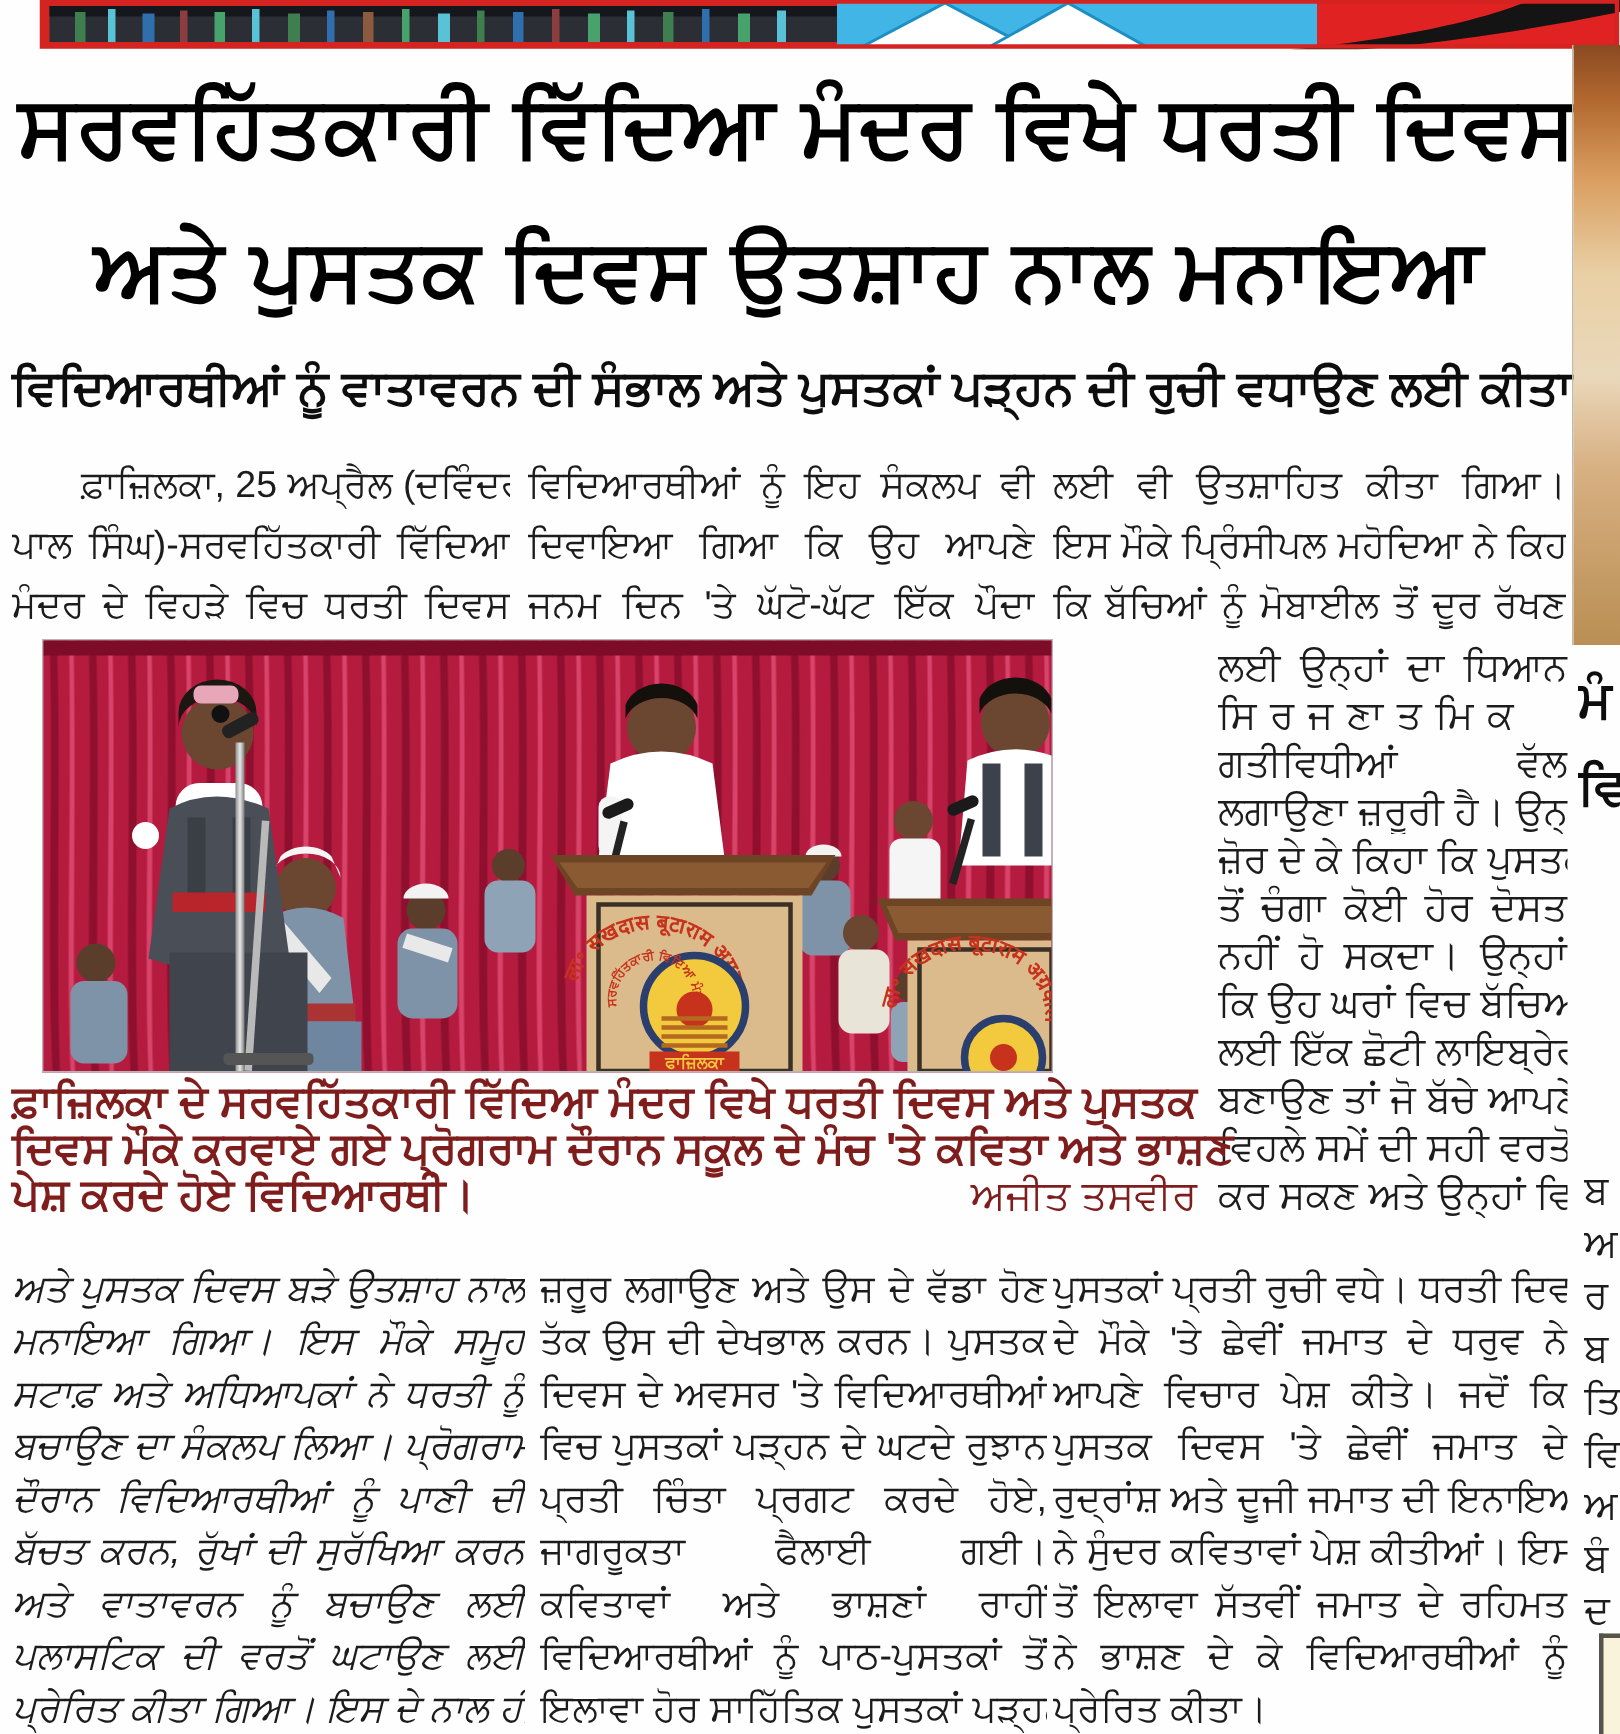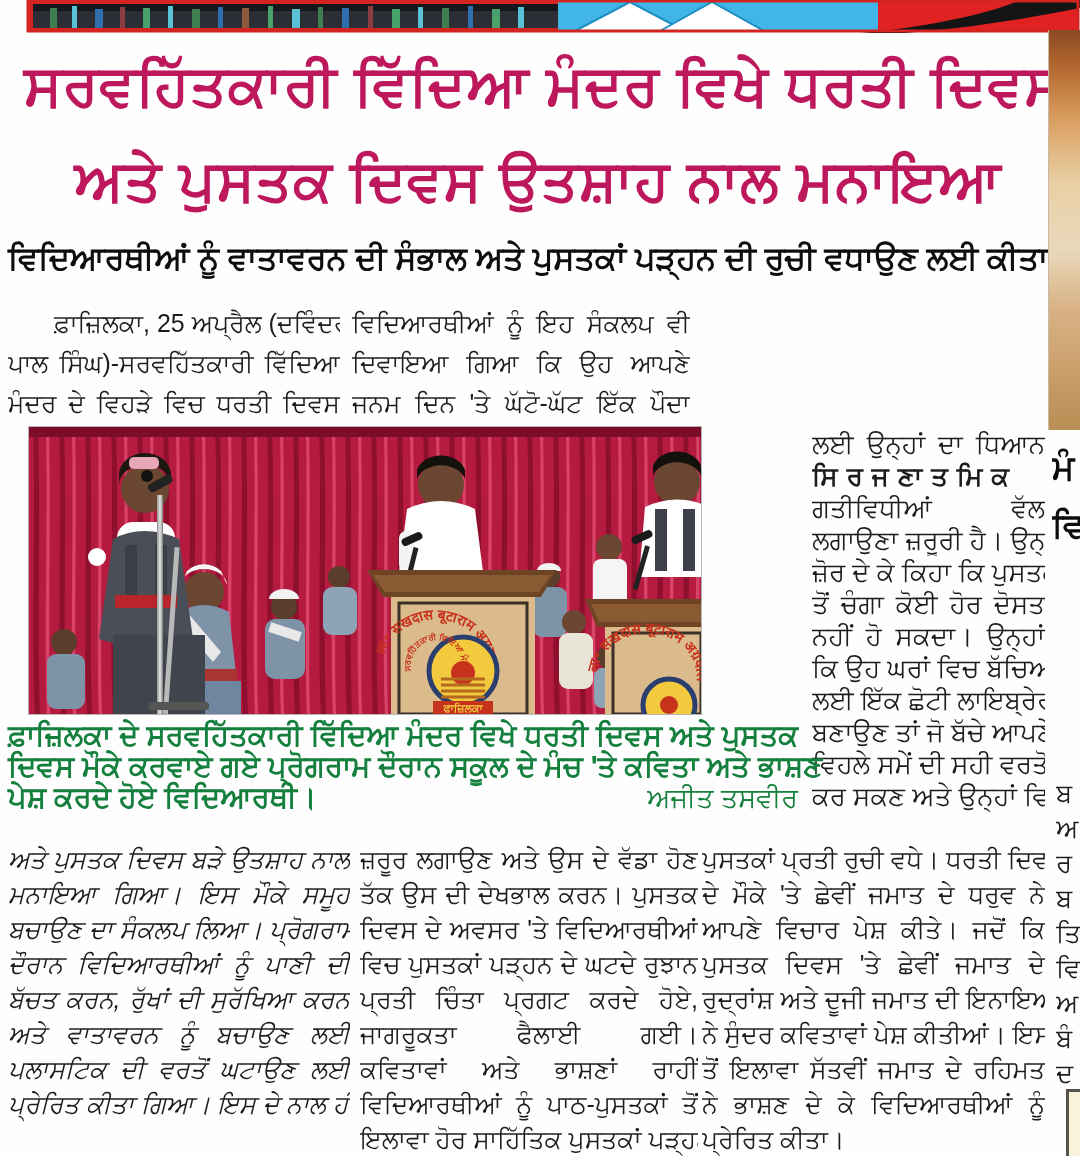--- a/index.html
+++ b/index.html
@@ -4,21 +4,21 @@
 <style>
   html,body{margin:0;padding:0;background:#ffffff;}
   #page{position:relative;width:1080px;height:1156px;background:#fefefe;overflow:hidden;
         font-family:"Liberation Sans","DejaVu Sans",sans-serif;color:#141414;}
 
   
   .masthead{position:absolute;left:0;top:0;width:1080px;height:33px;}
 
   
   .headline{position:absolute;left:12px;top:38px;width:1028px;text-align:center;
-            font-weight:700;color:#be185d;margin-left:12px;}
+            font-weight:700;color:#000000;}
   .headline .hl{font-size:57px;line-height:95px;letter-spacing:1px;white-space:nowrap;}
 
   
   .subheadline{position:absolute;left:8px;top:240px;width:1036px;font-size:32px;
                font-weight:700;color:#0d0d0d;text-align:justify;text-align-last:justify;white-space:nowrap;}
 
   
   .bodycol{position:absolute;color:#1c1c1c;}
   .bodycol .ln{text-align:justify;text-align-last:justify;white-space:nowrap;overflow:hidden;}
 
@@ -29,25 +29,25 @@
   #intro-c2{left:352px;width:338px;}
   #intro-c3{left:702px;width:342px;}
 
   
   .photo-frame{position:absolute;left:28px;top:426px;width:672px;height:287px;
                border:1px solid #b5b5b5;box-sizing:content-box;background:#b51b3e;}
 
   
   #side-col{left:812px;top:428px;width:233px;font-size:26px;}
   #side-col .ln{line-height:32px;height:32px;}
-  #side-col .ln:nth-child(2){letter-spacing:9px;font-weight:bold;}
+  #side-col .ln:nth-child(2){letter-spacing:9px;}
 
   
   .caption{position:absolute;left:8px;top:720px;width:790px;font-weight:700;
-           font-size:29px;color:#15803d;}
+           font-size:29px;color:#7f1d1d;}
   .caption .ln{line-height:31px;height:31px;text-align:justify;text-align-last:justify;white-space:nowrap;}
   .caption-lastrow{display:flex;justify-content:space-between;align-items:baseline;line-height:31px;gap:40px;}
   .caption-credit{font-size:27px;font-weight:400;}
 
   
   .bottom{top:842px;height:315px;font-size:25px;}
   .bottom .ln{line-height:35px;height:35px;}
   #bot-c1{left:8px;width:342px;font-style:italic;}
   #bot-c2{left:360px;width:338px;}
   #bot-c3{left:702px;width:343px;}
@@ -121,20 +121,25 @@
   <div id="intro-c1" class="bodycol intro">
       <div class="ln">ਫ਼ਾਜ਼ਿਲਕਾ, 25 ਅਪ੍ਰੈਲ (ਦਵਿੰਦਰ</div>
       <div class="ln">ਪਾਲ ਸਿੰਘ)-ਸਰਵਹਿੱਤਕਾਰੀ ਵਿੱਦਿਆ</div>
       <div class="ln">ਮੰਦਰ ਦੇ ਵਿਹੜੇ ਵਿਚ ਧਰਤੀ ਦਿਵਸ</div>
     </div>
   <div id="intro-c2" class="bodycol intro">
       <div class="ln">ਵਿਦਿਆਰਥੀਆਂ ਨੂੰ ਇਹ ਸੰਕਲਪ ਵੀ</div>
       <div class="ln">ਦਿਵਾਇਆ ਗਿਆ ਕਿ ਉਹ ਆਪਣੇ</div>
       <div class="ln">ਜਨਮ ਦਿਨ 'ਤੇ ਘੱਟੋ-ਘੱਟ ਇੱਕ ਪੌਦਾ</div>
     </div>
+  <div id="intro-c3" class="bodycol intro">
+      <div class="ln">ਲਈ ਵੀ ਉਤਸ਼ਾਹਿਤ ਕੀਤਾ ਗਿਆ।</div>
+      <div class="ln">ਇਸ ਮੌਕੇ ਪ੍ਰਿੰਸੀਪਲ ਮਹੋਦਿਆ ਨੇ ਕਿਹਾ</div>
+      <div class="ln">ਕਿ ਬੱਚਿਆਂ ਨੂੰ ਮੋਬਾਈਲ ਤੋਂ ਦੂਰ ਰੱਖਣ</div>
+    </div>
 
   <div class="photo-frame">
     <svg width="672" height="287" viewBox="0 0 672 287">
       <defs>
         <pattern id="curt" width="26" height="287" patternUnits="userSpaceOnUse">
           <rect width="26" height="287" fill="#b51b3e"></rect>
           <path d="M4,0 C7,90 2,200 6,287 L11,287 C8,200 12,90 9,0 Z" fill="#8e0f2e"></path>
           <path d="M17,0 C19,100 15,210 18,287 L21,287 C19,210 22,100 20,0 Z" fill="#d8436a"></path>
         </pattern>
         <linearGradient id="pole" x1="0" y1="0" x2="1" y2="0">
@@ -286,20 +291,21 @@
     <div class="ln">ਦਿਵਸ ਮੌਕੇ ਕਰਵਾਏ ਗਏ ਪ੍ਰੋਗਰਾਮ ਦੌਰਾਨ ਸਕੂਲ ਦੇ ਮੰਚ 'ਤੇ ਕਵਿਤਾ ਅਤੇ ਭਾਸ਼ਣ</div>
     <div class="caption-lastrow">
       <span>ਪੇਸ਼ ਕਰਦੇ ਹੋਏ ਵਿਦਿਆਰਥੀ।</span>
       <span class="caption-credit">ਅਜੀਤ ਤਸਵੀਰ</span>
     </div>
   </div>
 
   <div id="bot-c1" class="bodycol bottom">
       <div class="ln">ਅਤੇ ਪੁਸਤਕ ਦਿਵਸ ਬੜੇ ਉਤਸ਼ਾਹ ਨਾਲ</div>
       <div class="ln">ਮਨਾਇਆ ਗਿਆ। ਇਸ ਮੌਕੇ ਸਮੂਹ</div>
+      <div class="ln">ਸਟਾਫ਼ ਅਤੇ ਅਧਿਆਪਕਾਂ ਨੇ ਧਰਤੀ ਨੂੰ</div>
       <div class="ln">ਬਚਾਉਣ ਦਾ ਸੰਕਲਪ ਲਿਆ। ਪ੍ਰੋਗਰਾਮ</div>
       <div class="ln">ਦੌਰਾਨ ਵਿਦਿਆਰਥੀਆਂ ਨੂੰ ਪਾਣੀ ਦੀ</div>
       <div class="ln">ਬੱਚਤ ਕਰਨ, ਰੁੱਖਾਂ ਦੀ ਸੁਰੱਖਿਆ ਕਰਨ</div>
       <div class="ln">ਅਤੇ ਵਾਤਾਵਰਨ ਨੂੰ ਬਚਾਉਣ ਲਈ</div>
       <div class="ln">ਪਲਾਸਟਿਕ ਦੀ ਵਰਤੋਂ ਘਟਾਉਣ ਲਈ</div>
       <div class="ln">ਪ੍ਰੇਰਿਤ ਕੀਤਾ ਗਿਆ। ਇਸ ਦੇ ਨਾਲ ਹੀ</div>
     </div>
   <div id="bot-c2" class="bodycol bottom">
       <div class="ln">ਜ਼ਰੂਰ ਲਗਾਉਣ ਅਤੇ ਉਸ ਦੇ ਵੱਡਾ ਹੋਣ</div>
       <div class="ln">ਤੱਕ ਉਸ ਦੀ ਦੇਖਭਾਲ ਕਰਨ। ਪੁਸਤਕ</div>

